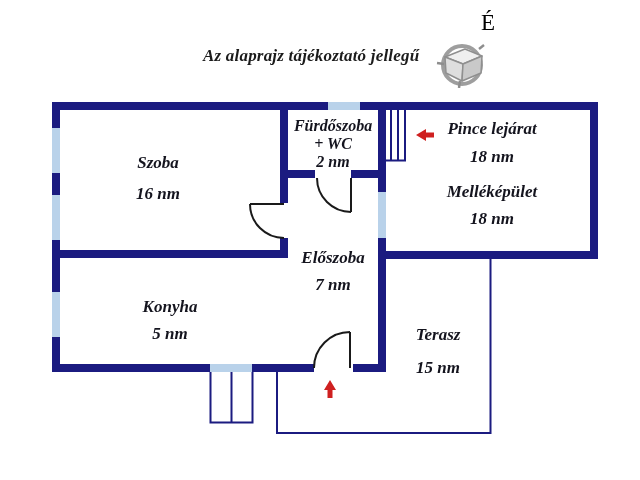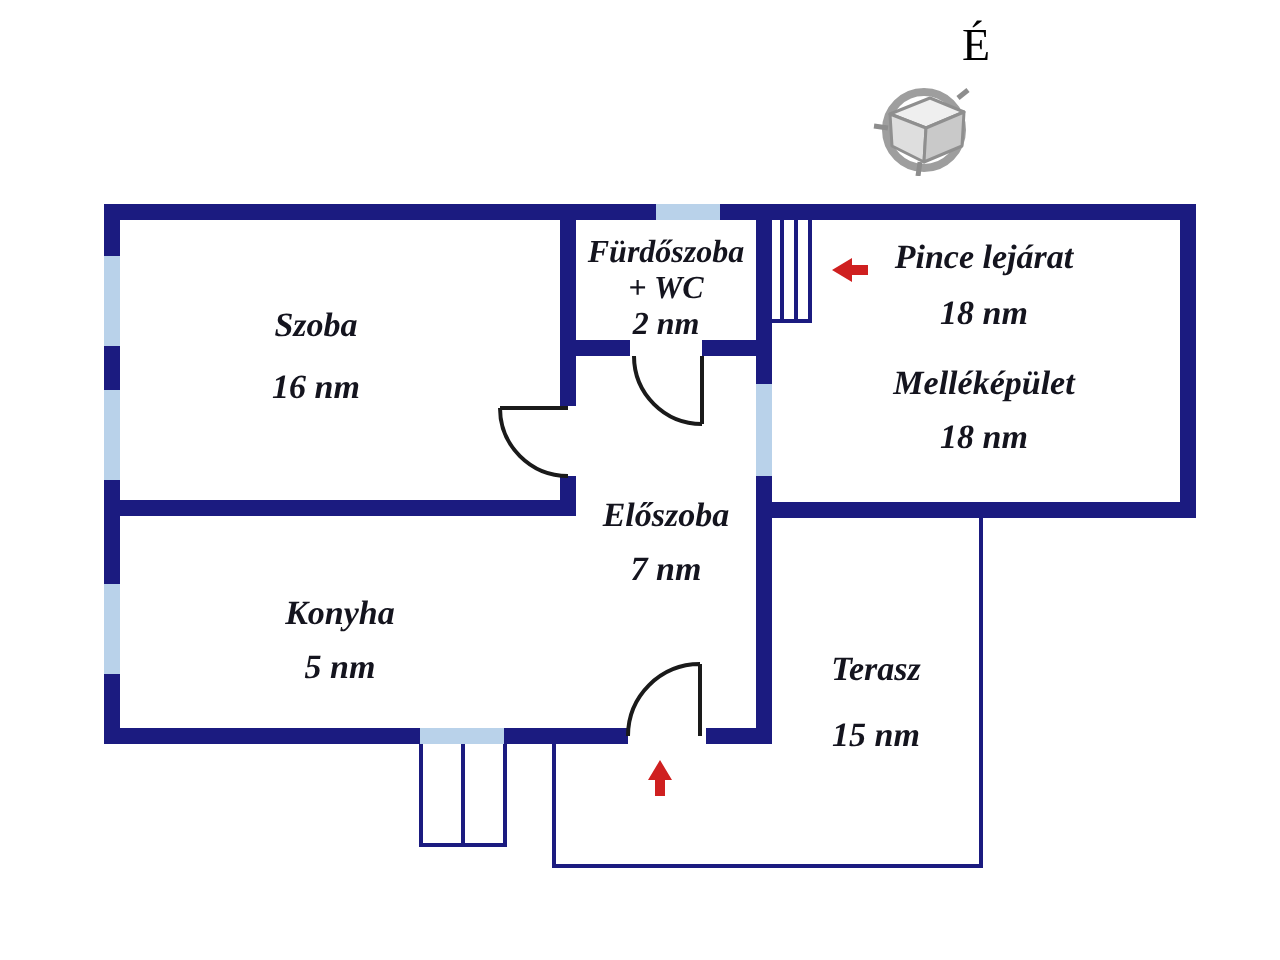--- a/index.html
+++ b/index.html
@@ -22,20 +22,21 @@
     font-family:"Liberation Serif", serif;
     font-weight:bold; font-style:italic; font-size:17px;
   }
   .lbl.sm { font-size:16px; }
 </style>
 </head>
 <body>
 
 <div class="stage">
 
+  <div class="disclaimer">Az alaprajz tájékoztató jellegű</div>
   <div class="north-label">É</div>
 
   <svg class="compass" width="54" height="50" viewBox="0 0 54 50">
     <line x1="1" y1="25" x2="8" y2="26" stroke="#8d8d8d" stroke-width="2.5"></line>
     <line x1="24" y1="43" x2="23" y2="50" stroke="#8d8d8d" stroke-width="2.5"></line>
     <line x1="43" y1="11" x2="48" y2="7" stroke="#8d8d8d" stroke-width="2.5"></line>
     <circle cx="26" cy="27" r="19" fill="none" stroke="#8d8d8d" stroke-width="4" opacity="0.85"></circle>
     <polygon points="9,19 29,11 46,18 27,26" fill="#efefef" stroke="#8f8f8f" stroke-width="1.5" stroke-linejoin="round"></polygon>
     <polygon points="9,19 27,26 26,43 10,35" fill="#dedede" stroke="#8f8f8f" stroke-width="1.5" stroke-linejoin="round"></polygon>
     <polygon points="27,26 46,18 45,35 26,43" fill="#c9c9c9" stroke="#8f8f8f" stroke-width="1.5" stroke-linejoin="round"></polygon>

